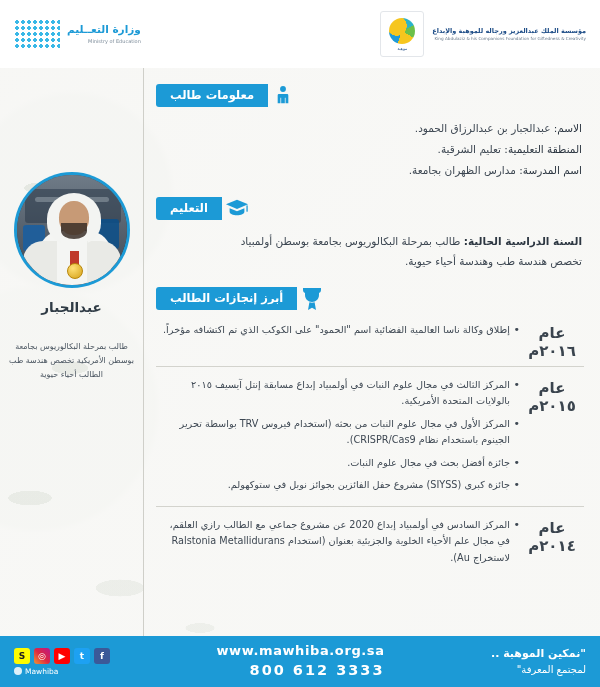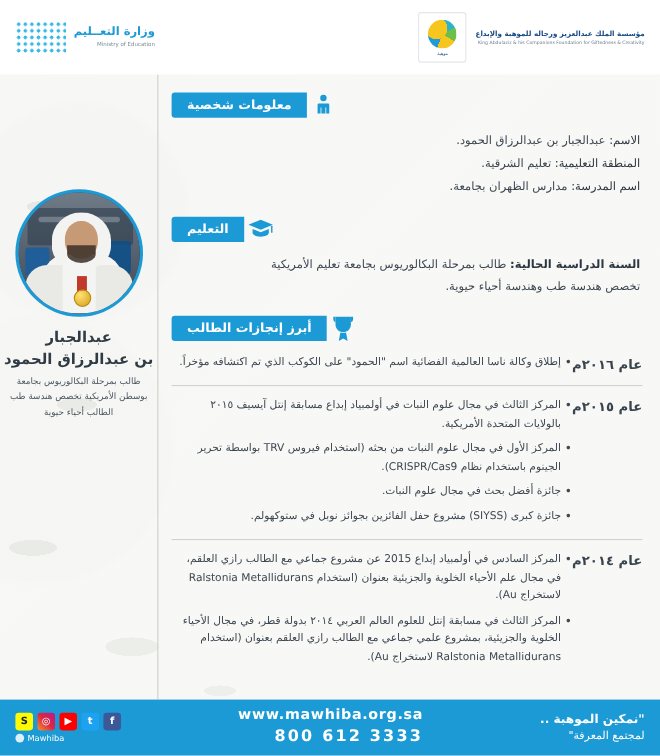--- a/index.html
+++ b/index.html
@@ -152,21 +152,21 @@
   .info-line b { color: #2d3742; font-weight: normal; }
 
   .edu-lines { direction: rtl; text-align: right; margin: 0 2px 14px 0; }
   .edu-line { font-size: 10.5px; color: #3d4752; line-height: 1.95; }
   .edu-line b { color: #2d3742; }
 
   
   .ach-group { display: flex; direction: rtl; margin-bottom: 6px; }
   .ach-year {
     flex: 0 0 64px; text-align: center; padding-top: 2px;
-    font-size: 12px; font-weight: bold; color: #3a444e;
+    font-size: 15px; font-weight: bold; color: #3a444e;
     direction: rtl;
   }
   .ach-items { flex: 1 1 auto; padding-left: 4px; }
   .ach-item {
     font-size: 9.7px; color: #3d4752; line-height: 1.7;
     text-align: right; margin-bottom: 6px; position: relative;
     padding-right: 10px;
   }
   .ach-item:before {
     content: "•"; position: absolute; right: 0; top: -1px;
@@ -245,35 +245,34 @@
           <div class="av-shoulder-r"></div>
           <div class="av-ghutra"></div>
           <div class="av-head"></div>
           <div class="av-beard"></div>
           <div class="av-medal-ribbon"></div>
           <div class="av-medal"></div>
         </div>
       </div>
       <div class="student-name">
         <div>عبدالجبار</div>
-        <div>بن عبدالرزاق الحمود</div>
       </div>
       <div class="student-desc">طالب بمرحلة البكالوريوس بجامعة بوسطن الأمريكية تخصص هندسة طب الطالب أحياء حيوية</div>
     </div>
 
     <div class="content-col">
 
       <div class="section-tab">
         <span class="tab-icon">
           <svg width="22" height="22" viewBox="0 0 24 24" fill="#1c9ad6">
             <circle cx="12" cy="5.5" r="3.2"></circle>
             <path d="M7.5 11h9c.8 0 1.3.7 1.3 1.5V21h-3v-6h-.8v6h-4v-6h-.8v6h-3v-8.5c0-.8.5-1.5 1.3-1.5z"></path>
           </svg>
         </span>
-        <span class="tab-pill">معلومات شخصية</span>
+        <span class="tab-pill">معلومات طالب</span>
       </div>
       <div class="info-lines">
         <div class="info-line">
           <b>الاسم:</b>
           <span>عبدالجبار بن عبدالرزاق الحمود.</span>
         </div>
         <div class="info-line">
           <b>المنطقة التعليمية:</b>
           <span>تعليم الشرقية.</span>
         </div>
@@ -289,21 +288,21 @@
             <path d="M13 2 1 7l12 5 12-5-12-5z"></path>
             <path d="M5 11.2V15c0 2.2 3.6 3.8 8 3.8s8-1.6 8-3.8v-3.8l-8 3.3-8-3.3z"></path>
             <rect x="23.2" y="8" width="1.4" height="7" rx=".6"></rect>
           </svg>
         </span>
         <span class="tab-pill">التعليم</span>
       </div>
       <div class="edu-lines">
         <div class="edu-line">
           <b>السنة الدراسية الحالية:</b>
-          <span>طالب بمرحلة البكالوريوس بجامعة تعليم الأمريكية</span>
+          <span>طالب بمرحلة البكالوريوس بجامعة بوسطن أولمبياد</span>
         </div>
         <div class="edu-line">
           <span>تخصص هندسة طب وهندسة أحياء حيوية.</span>
         </div>
       </div>
 
       <div class="section-tab">
         <span class="tab-icon">
           <svg width="22" height="24" viewBox="0 0 22 24" fill="#1c9ad6">
             <path d="M4 1h14v7c0 3.9-3.1 7-7 7S4 11.9 4 8V1z"></path>
@@ -329,22 +328,21 @@
           <div class="ach-item">المركز الأول في مجال علوم النبات من بحثه (استخدام فيروس TRV بواسطة تحرير الجينوم باستخدام نظام CRISPR/Cas9).</div>
           <div class="ach-item">جائزة أفضل بحث في مجال علوم النبات.</div>
           <div class="ach-item">جائزة كبرى (SIYSS) مشروع حفل الفائزين بجوائز نوبل في ستوكهولم.</div>
         </div>
       </div>
       <div class="ach-sep"></div>
 
       <div class="ach-group">
         <div class="ach-year">عام ٢٠١٤م</div>
         <div class="ach-items">
-          <div class="ach-item">المركز السادس في أولمبياد إبداع 2015 عن مشروع جماعي مع الطالب رازي العلقم، في مجال علم الأحياء الخلوية والجزيئية بعنوان (استخدام Ralstonia Metallidurans لاستخراج Au).</div>
-          <div class="ach-item">المركز الثالث في مسابقة إنتل للعلوم العالم العربي ٢٠١٤ بدولة قطر، في مجال الأحياء الخلوية والجزيئية، بمشروع علمي جماعي مع الطالب رازي العلقم بعنوان (استخدام Ralstonia Metallidurans لاستخراج Au).</div>
+          <div class="ach-item">المركز السادس في أولمبياد إبداع 2020 عن مشروع جماعي مع الطالب رازي العلقم، في مجال علم الأحياء الخلوية والجزيئية بعنوان (استخدام Ralstonia Metallidurans لاستخراج Au).</div>
         </div>
       </div>
 
     </div>
   </div>
 
   <div class="footer">
     <div class="footer-slogan">
       <div class="slogan-1">"نمكين الموهبة ..</div>
       <div class="slogan-2">لمجتمع المعرفة"</div>

